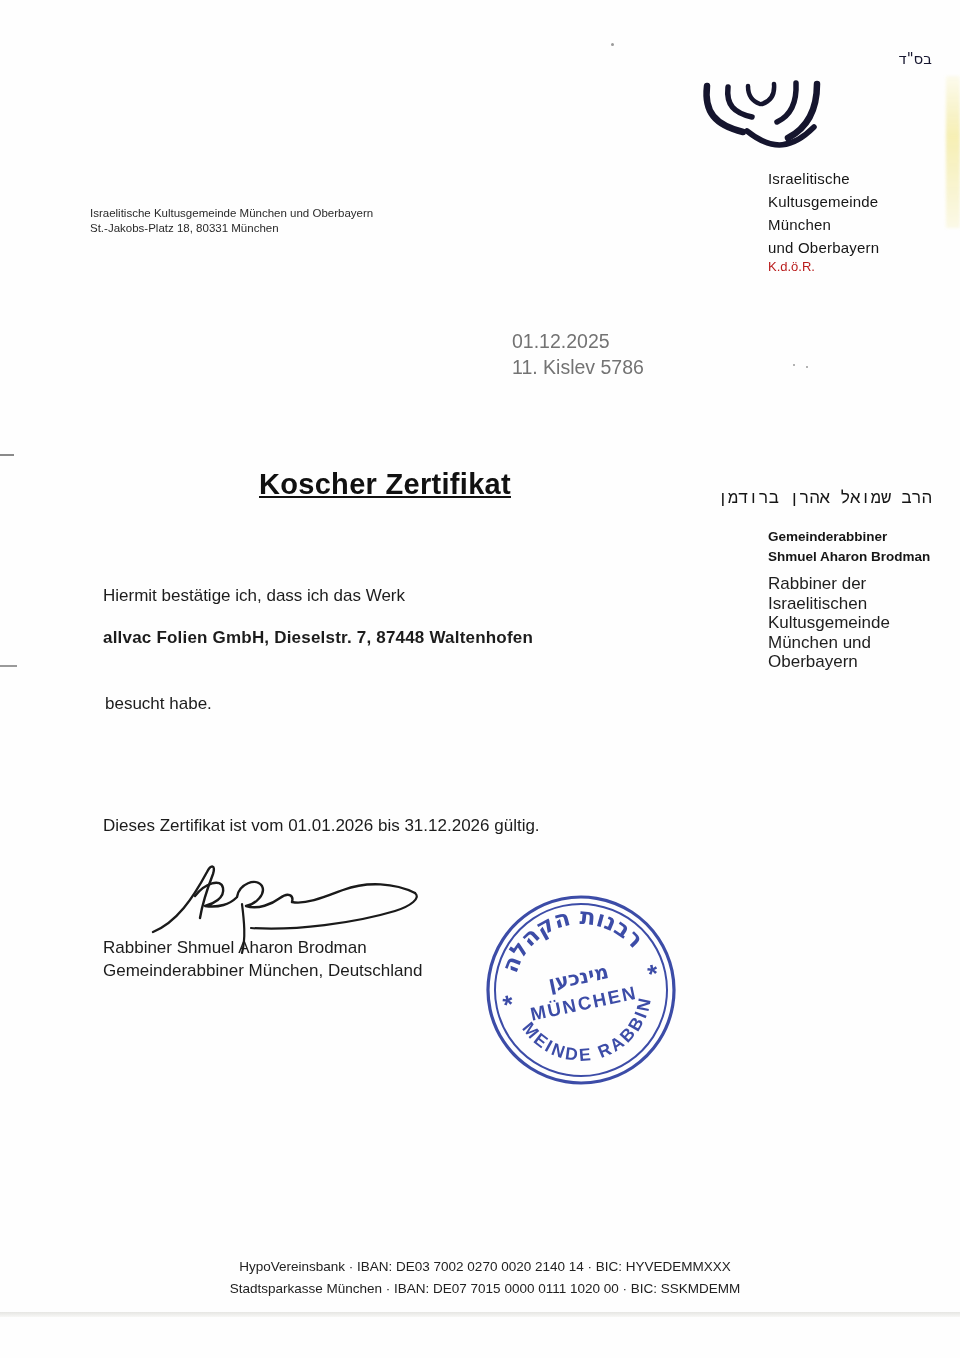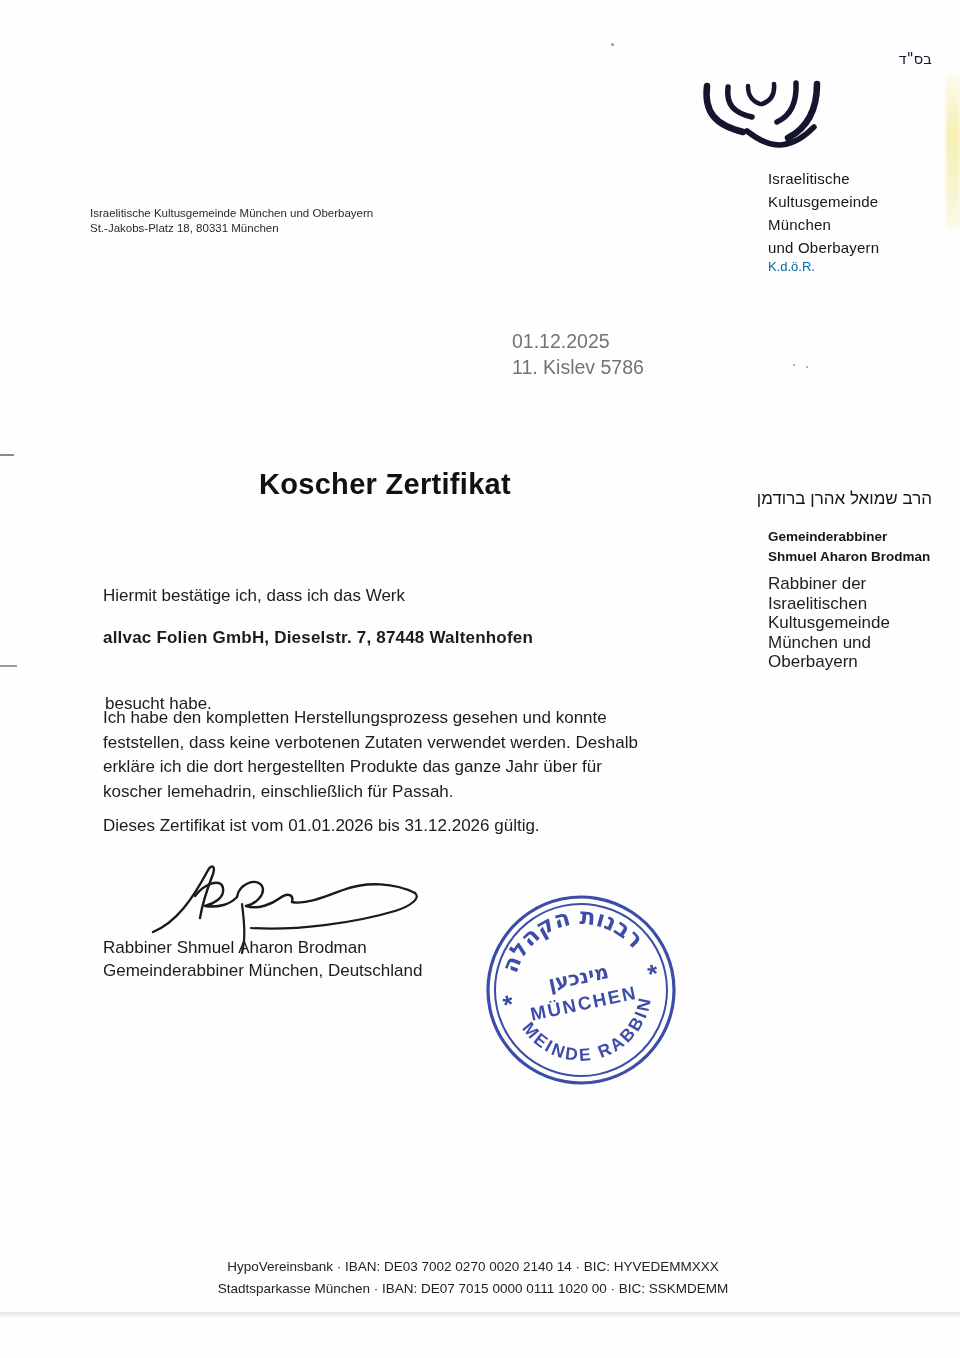--- a/index.html
+++ b/index.html
@@ -8,44 +8,44 @@
     background:#fefefe;overflow:hidden;
     font-family:"Liberation Sans",sans-serif;color:#1c1c1c;
   }
   .abs{position:absolute;}
   
   .sender{left:90px;top:206px;font-size:11.5px;line-height:15px;color:#2a2a2a;}
   
   .bsd{left:860px;top:50px;width:72px;text-align:right;font-size:15px;font-family:"DejaVu Sans",sans-serif;color:#15152e;}
   
   .lh-org{left:768px;top:167px;font-size:15px;line-height:23px;color:#161616;letter-spacing:.2px;}
-  .lh-legal{left:768px;top:259px;font-size:13px;color:#0369a1;}
+  .lh-legal{left:768px;top:259px;font-size:13px;color:#b91c1c;}
   
   .date{left:512px;top:328px;font-size:19.5px;line-height:26px;color:#737373;}
   
-  .title{left:259px;top:468px;font-size:29px;font-weight:bold;letter-spacing:.3px;color:#111;}
+  .title{left:259px;top:468px;font-size:29px;font-weight:bold;letter-spacing:.3px;color:#111;text-decoration:underline;}
   
   .heb-name{left:768px;top:489px;width:164px;text-align:right;white-space:nowrap;direction:rtl;
-    font-size:17px;font-family:Liberation Sans, sans-serif;color:#161616;}
+    font-size:17px;font-family:Liberation Mono, monospace;color:#161616;}
   .rabbi-bold{left:768px;top:527px;font-size:13.5px;font-weight:bold;line-height:20px;color:#161616;}
   .rabbi-sub{left:768px;top:574px;font-size:17px;line-height:19.5px;color:#1e1e1e;}
   .rabbi-contact{left:768px;top:649px;font-size:12.5px;line-height:19.6px;color:#1e1e1e;}
   
   .b-intro{left:103px;top:586px;font-size:17px;}
   .b-company{left:103px;top:628px;font-size:17px;font-weight:bold;letter-spacing:.2px;}
   .b-visited{left:105px;top:670px;font-size:17px;margin-top:24px;}
   .b-par{left:103px;top:706px;width:555px;font-size:17px;line-height:24.5px;}
   .b-valid{left:103px;top:816px;font-size:17px;}
   .sig-svg{left:145px;top:860px;}
   .sig-name{left:103px;top:936px;font-size:17px;line-height:23px;}
   
   .stamp{left:483px;top:892px;opacity:.92;}
   .stamp text{font-weight:bold;fill:#2c3da0;}
   
-  .footer{left:0;top:1256px;width:946px;text-align:center;font-size:13.5px;line-height:21.5px;color:#222;}
+  .footer{left:0;top:1256px;width:946px;text-align:center;font-size:13.5px;line-height:21.5px;color:#222;padding-left:12px;}
   
   .fold1{left:0;top:454px;width:14px;height:2px;background:#8a8a8a;}
   .fold2{left:0;top:665px;width:17px;height:2px;background:#9a9a9a;}
   .yellowband{left:946px;top:76px;width:14px;height:152px;
     background:linear-gradient(180deg,rgba(242,232,140,.15),rgba(240,228,130,.6) 40%,rgba(242,233,160,.25));
     filter:blur(1.5px);}
   .botband{left:0;top:1312px;width:960px;height:5px;background:linear-gradient(180deg,#e6e6e3,#f7f7f5);}
   .speck{background:#9a9a9a;border-radius:50%;}
   .logo-svg path{stroke:#15152e;fill:none;stroke-linecap:round;}
   .sig-svg path{stroke:#1a1a1a;fill:none;stroke-linecap:round;stroke-linejoin:round;}
@@ -102,21 +102,20 @@
   </div>
   <div class="abs rabbi-sub">
     <div>Rabbiner der Israelitischen</div>
     <div>Kultusgemeinde</div>
     <div>München und Oberbayern</div>
   </div>
 
   <div class="abs b-intro">Hiermit bestätige ich, dass ich das Werk</div>
   <div class="abs b-company">allvac Folien GmbH, Dieselstr. 7, 87448 Waltenhofen</div>
   <div class="abs b-visited">besucht habe.</div>
-  <div class="abs b-par">Ich habe den kompletten Herstellungsprozess gesehen und konnte feststellen, dass keine verbotenen Zutaten verwendet werden. Deshalb erkläre ich die dort hergestellten Produkte das ganze Jahr über für koscher lemehadrin, einschließlich für Passah.</div>
   <div class="abs b-valid">Dieses Zertifikat ist vom 01.01.2026 bis 31.12.2026 gültig.</div>
 
   <svg class="abs sig-svg" width="285" height="96" viewBox="0 0 285 96">
     <path d="M8,72 C32,62 48,38 62,12 C66,4 71,5 68,14 C61,32 57,46 55,58" stroke-width="2.4"></path>
     <path d="M50,36 C60,23 76,18 78,28 C80,38 68,44 60,46 C74,48 85,44 91,38" stroke-width="2.4"></path>
     <path d="M92,37 C94,24 111,17 117,26 C121,34 111,44 101,46 C113,50 127,44 135,38 C143,32 149,35 147,42 C161,45 182,36 198,30 C222,21 250,23 270,33" stroke-width="2.4"></path>
     <path d="M270,33 C276,38 266,46 250,51 C210,63 150,71 106,68" stroke-width="2.2"></path>
     <path d="M97,44 C99,60 101,78 97,93" stroke-width="2.2"></path>
   </svg>
   <div class="abs sig-name">

